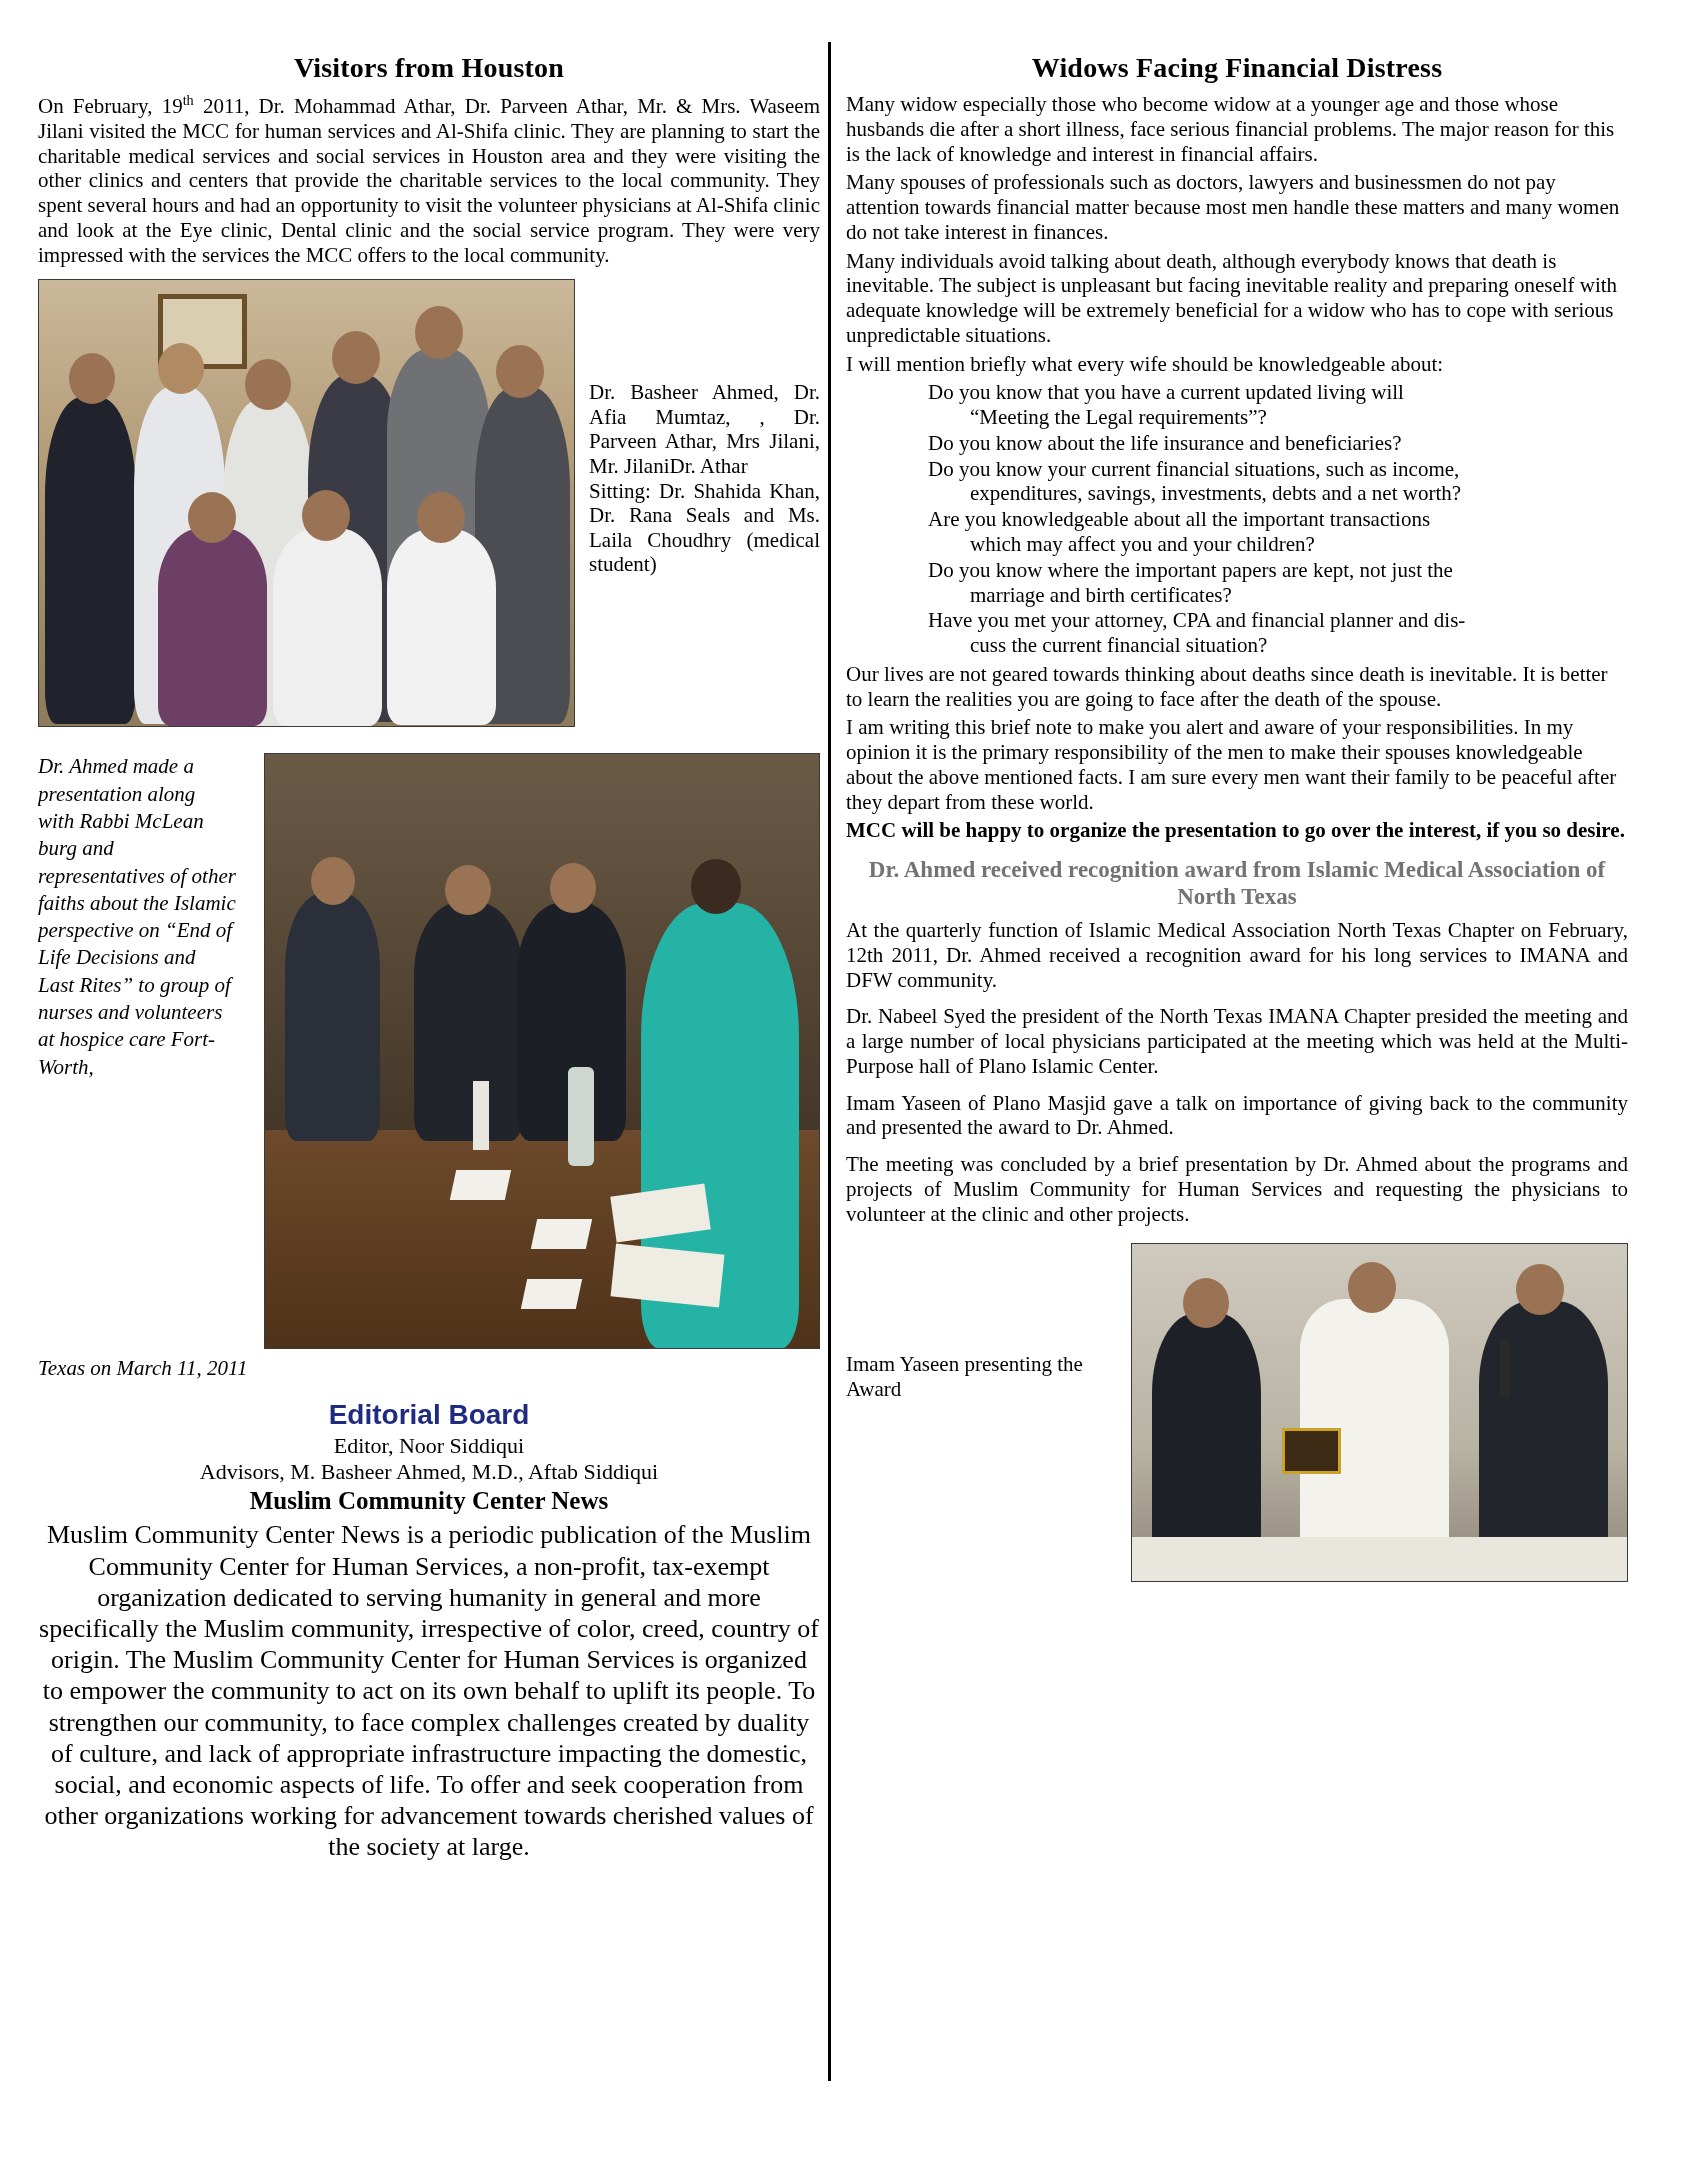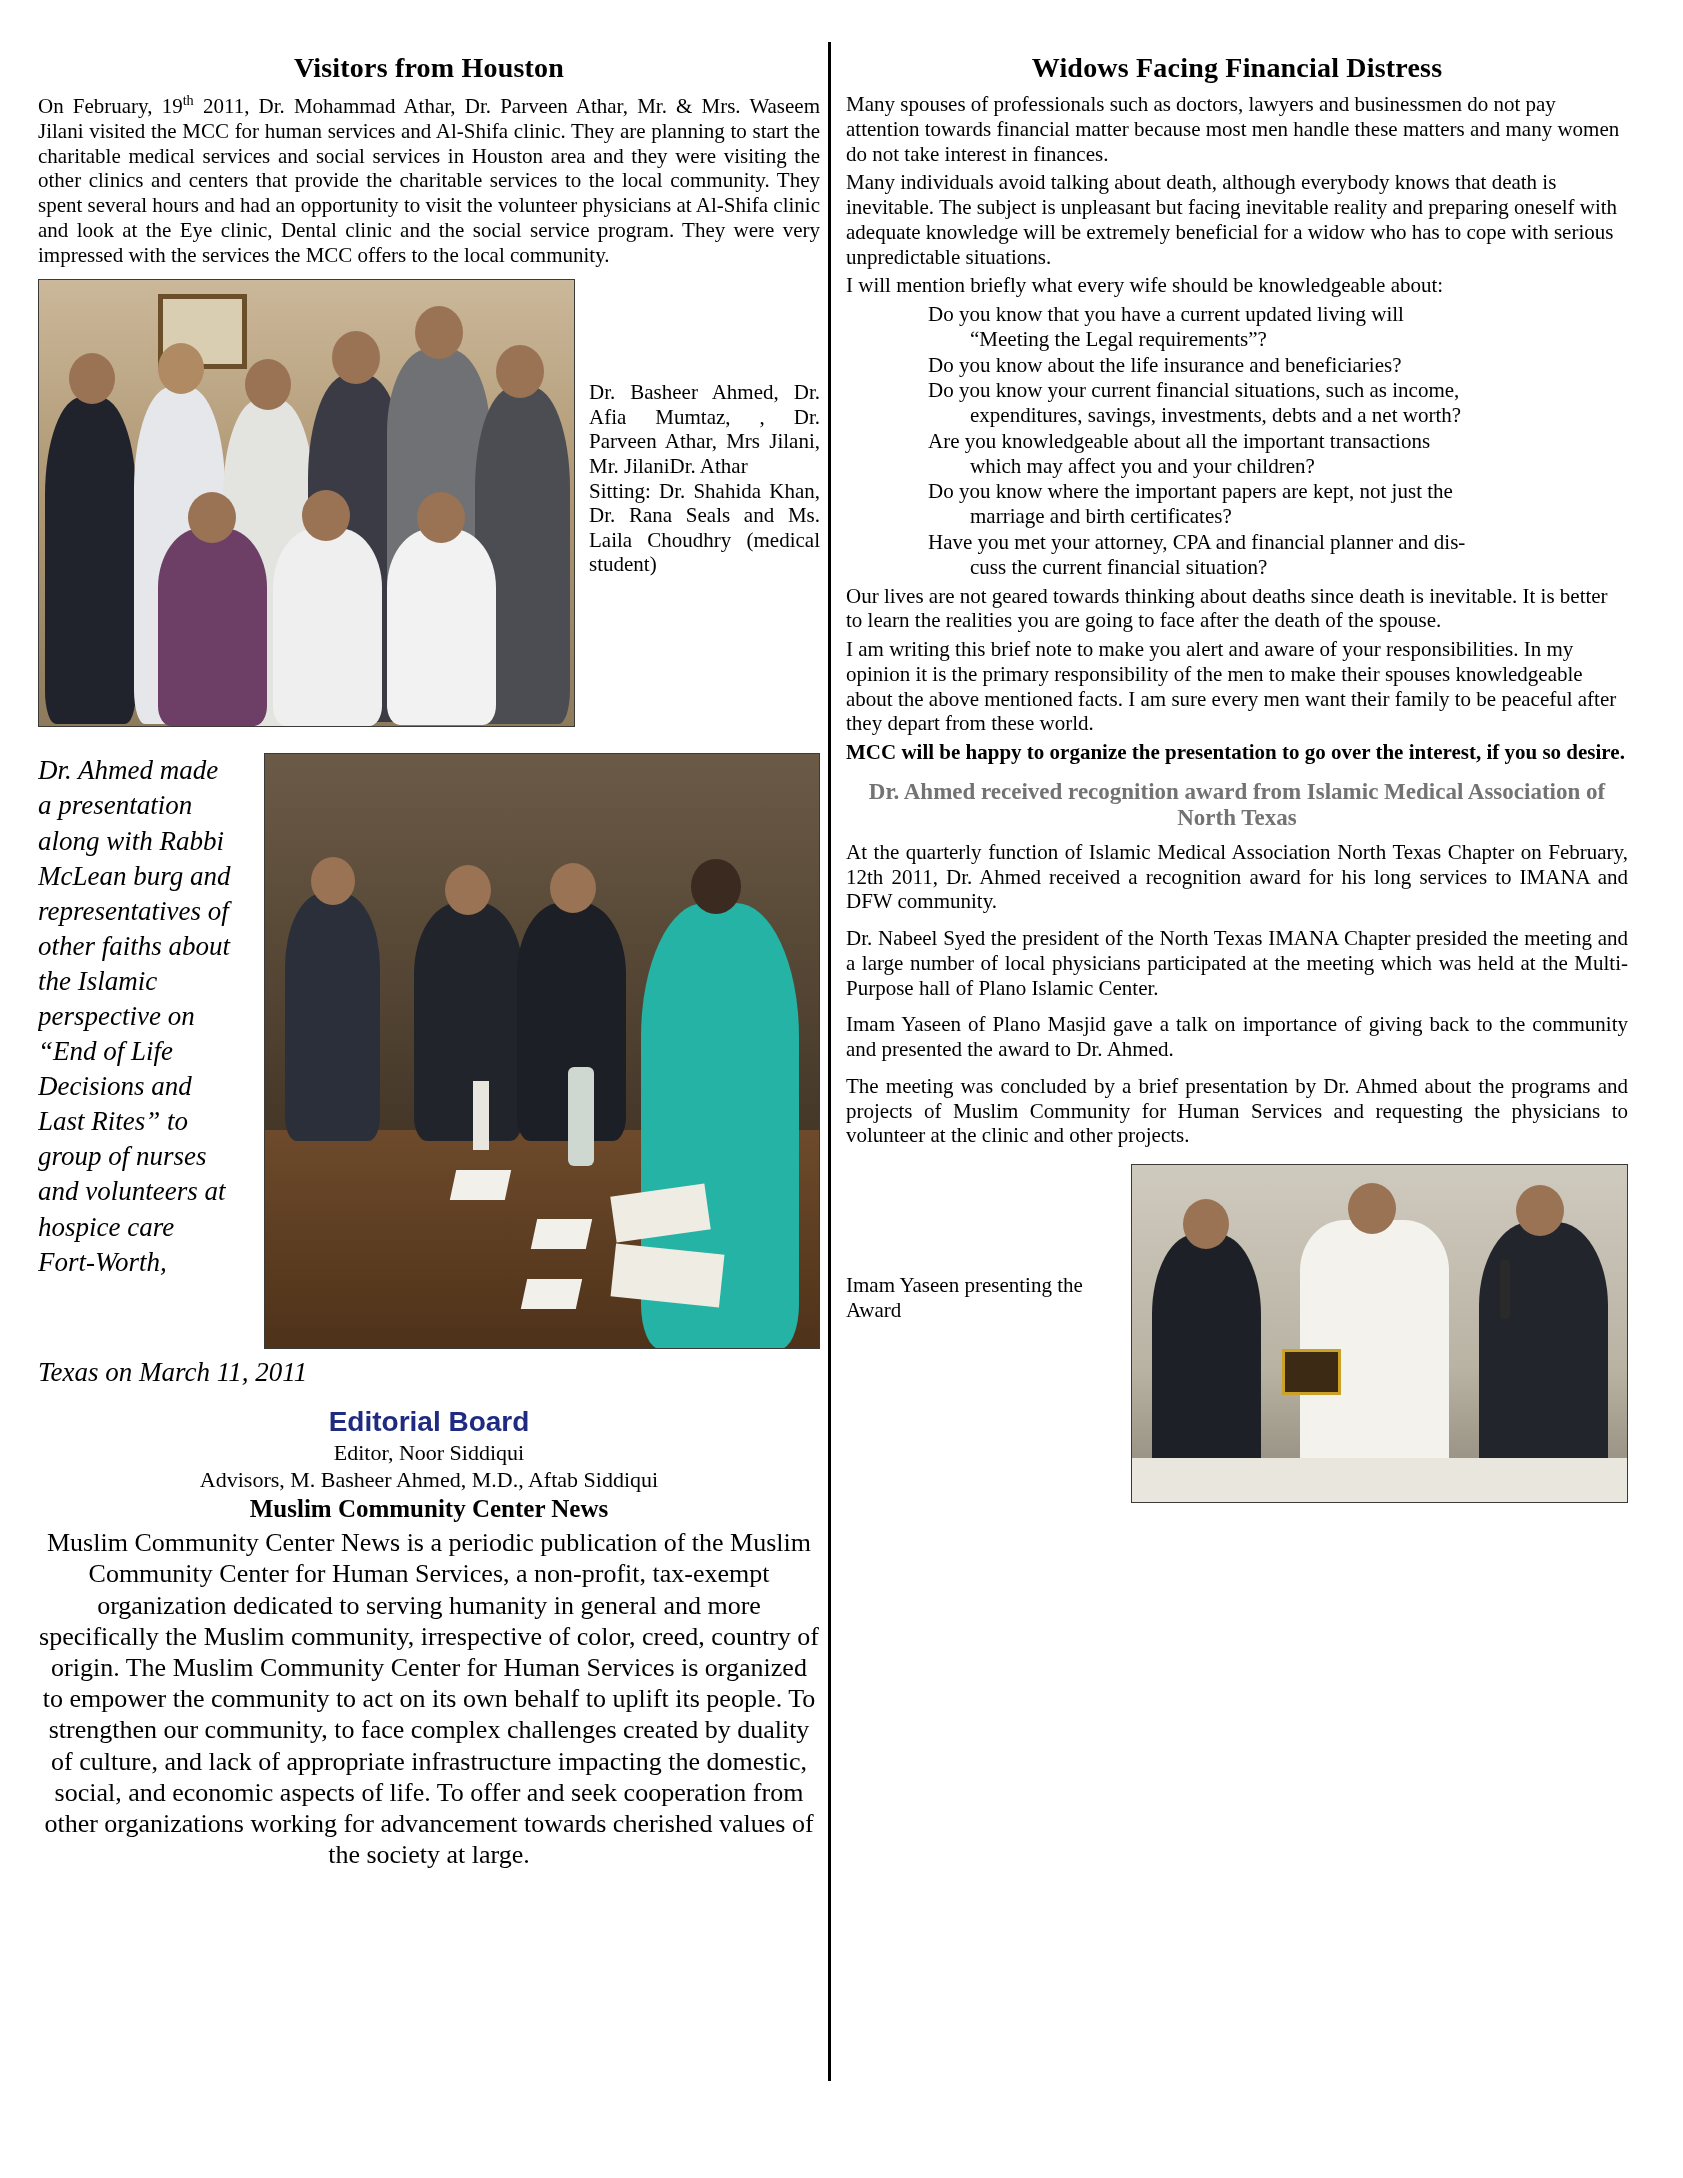--- a/index.html
+++ b/index.html
@@ -74,21 +74,21 @@
     overflow: hidden;
     border: 1px solid #3a3a36;
   }
   .caption {
     font-size: 21px;
     line-height: 1.17;
     text-align: justify;
   }
   .caption-italic {
     font-style: italic;
-    font-size: 27px;
+    font-size: 21px;
     line-height: 1.3;
   }
   .wrap-block { overflow: hidden; }
   .photo1 {
     width: 535px;
     height: 446px;
     float: left;
     margin: 8px 14px 6px 0;
   }
   .cap1 {
@@ -258,20 +258,21 @@
       <div class="ed-mcc">Muslim Community Center News</div>
       <p class="ed-body">Muslim Community Center News is a periodic publication of the Muslim Community Center for Human Services, a non-profit, tax-exempt organization dedicated to serving humanity in general and more specifically the Muslim community, irrespective of color, creed, country of origin.  The Muslim Community Center for Human Services is organized to empower the community to act on its own behalf to uplift its people.  To strengthen our community, to face complex challenges created by duality of culture, and lack of appropriate infrastructure impacting the domestic, social, and economic aspects of life.  To offer and seek cooperation from other organizations working for advancement towards cherished values of the society at large.</p>
     </div>
 
   </div>
 
   <div class="col-right">
 
     <h1 class="headline">Widows Facing Financial Distress</h1>
 
+    <p class="body nojust">Many widow especially those who become widow at a younger age and those whose husbands die after a short illness, face serious financial problems. The major reason for this is the lack of knowledge and interest in financial affairs.</p>
     <p class="body nojust">Many spouses of professionals such as doctors, lawyers and businessmen do not pay attention towards financial matter because most men handle these matters and many women do not take interest in finances.</p>
     <p class="body nojust">Many individuals avoid talking about death, although everybody knows that death is inevitable. The subject is unpleasant but facing inevitable reality and preparing oneself with adequate knowledge will be extremely beneficial for a widow who has to cope with serious unpredictable situations.</p>
     <p class="body nojust">I will mention briefly what every wife should be knowledgeable about:</p>
 
     <ul class="indent-list">
       <li>
         <span>Do you know that you have a current updated living will</span>
         <span class="cont">“Meeting the Legal requirements”?</span>
       </li>
       <li>

